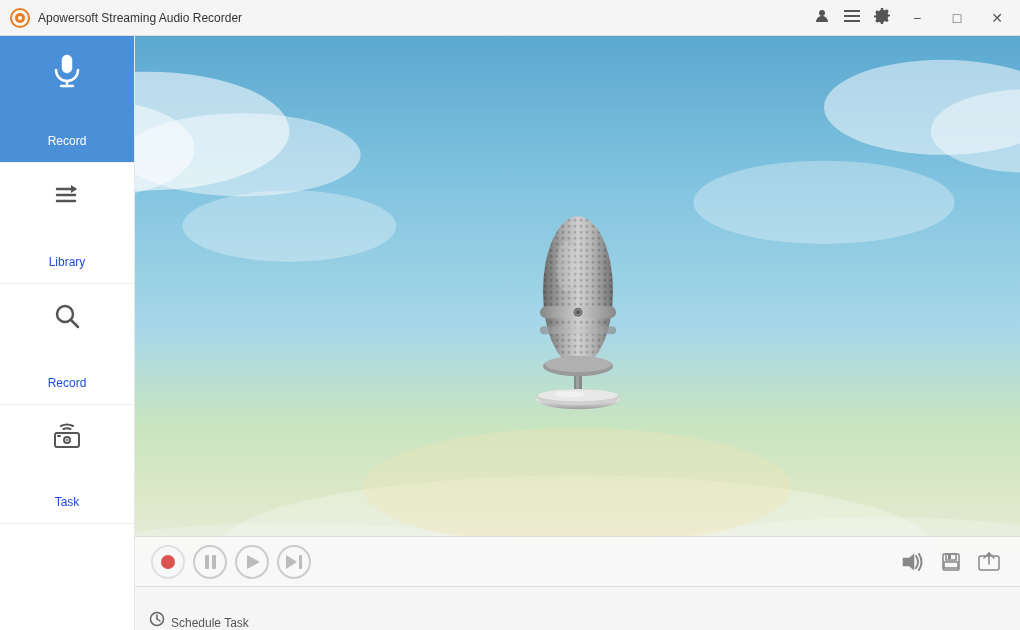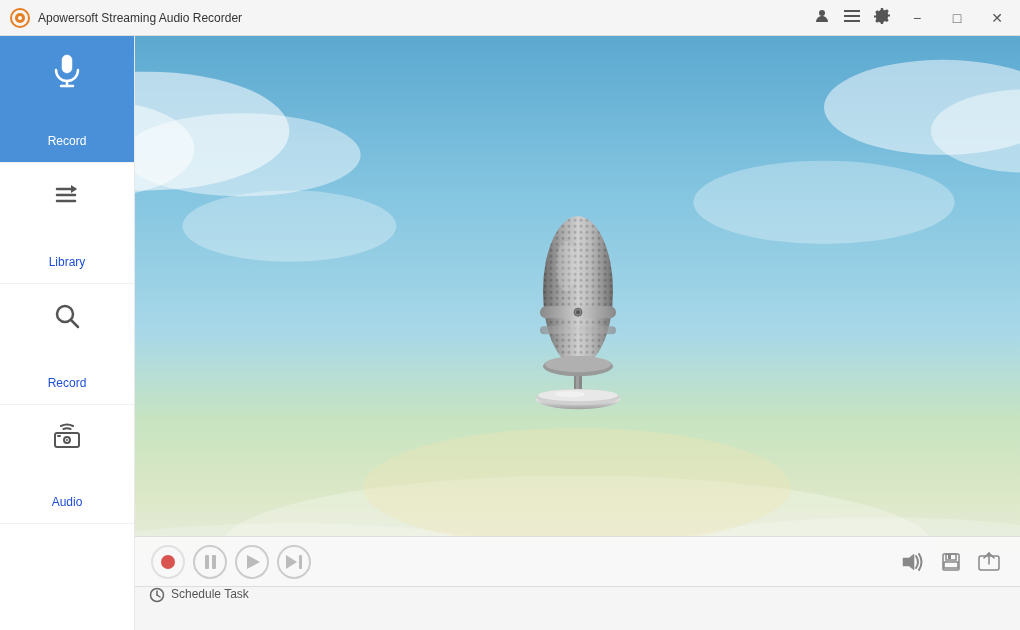--- a/index.html
+++ b/index.html
@@ -218,21 +218,21 @@
 
     
     .schedule-bar {
       position: absolute;
       bottom: 0;
       left: 0; right: 0;
       height: 44px;
       background: #f5f5f5;
       border-top: 1px solid #ddd;
       display: flex;
-      align-items: flex-start;
+      align-items: flex-end;
       padding: 0 14px;
       z-index: 20;
     }
     .schedule-icon {
       font-size: 14px;
       color: #666;
       margin-right: 6px;
     }
     .schedule-text {
       font-size: 12px;
@@ -320,21 +320,21 @@
       <div class="sidebar-icon">
         <svg width="30" height="26" viewBox="0 0 30 26" fill="none">
           <rect x="3" y="10" width="24" height="14" rx="2" stroke="#555" stroke-width="2"></rect>
           <circle cx="15" cy="17" r="3" stroke="#555" stroke-width="2"></circle>
           <circle cx="15" cy="17" r="1" fill="#555"></circle>
           <rect x="5" y="12" width="4" height="2" rx="1" fill="#555"></rect>
           <path d="M9 3 Q15 0 21 3" stroke="#555" stroke-width="2" fill="none" stroke-linecap="round"></path>
           <path d="M11.5 6 Q15 4.5 18.5 6" stroke="#555" stroke-width="2" fill="none" stroke-linecap="round"></path>
         </svg>
       </div>
-      <span class="sidebar-label">Audio</span>
+      <span class="sidebar-label">Task</span>
     </div>
 
   </div>
 
   <div class="content-area">
 
     <div class="sky-bg"></div>
 
     <div class="clouds">
 

